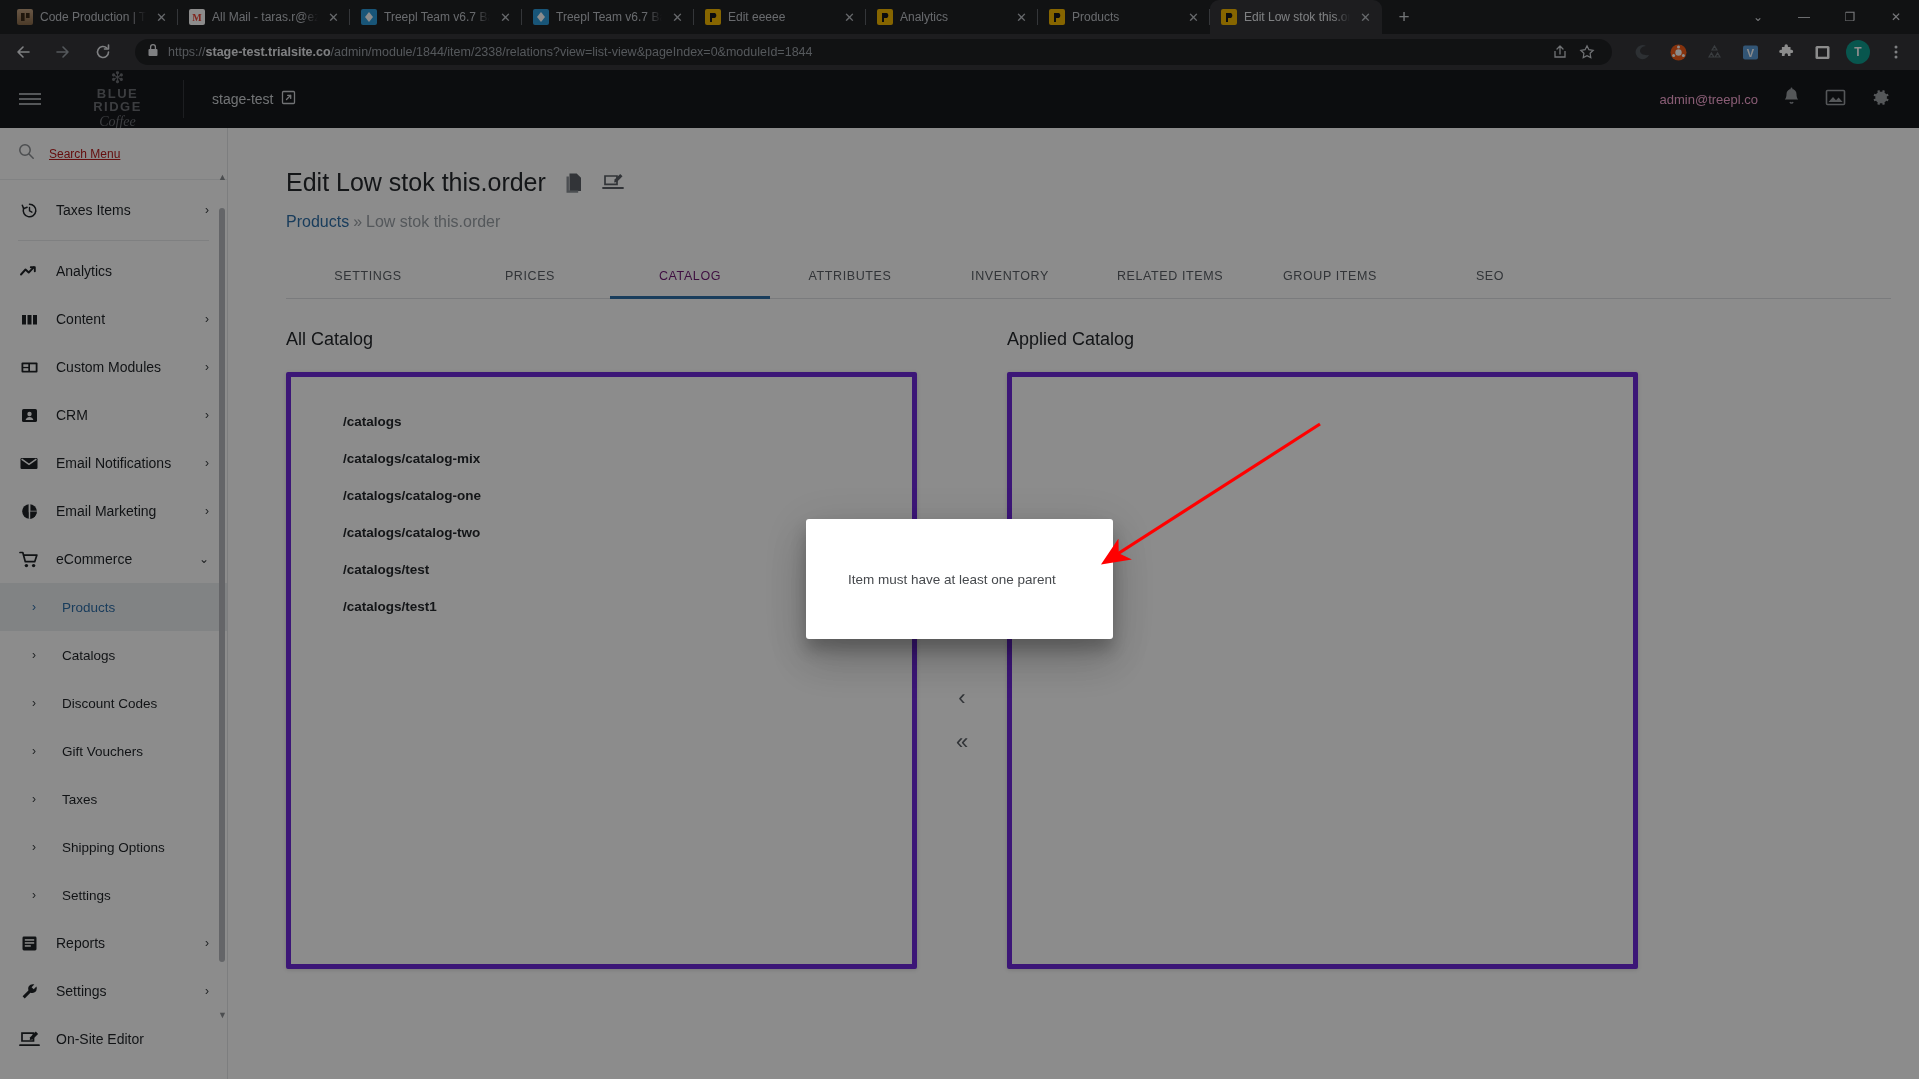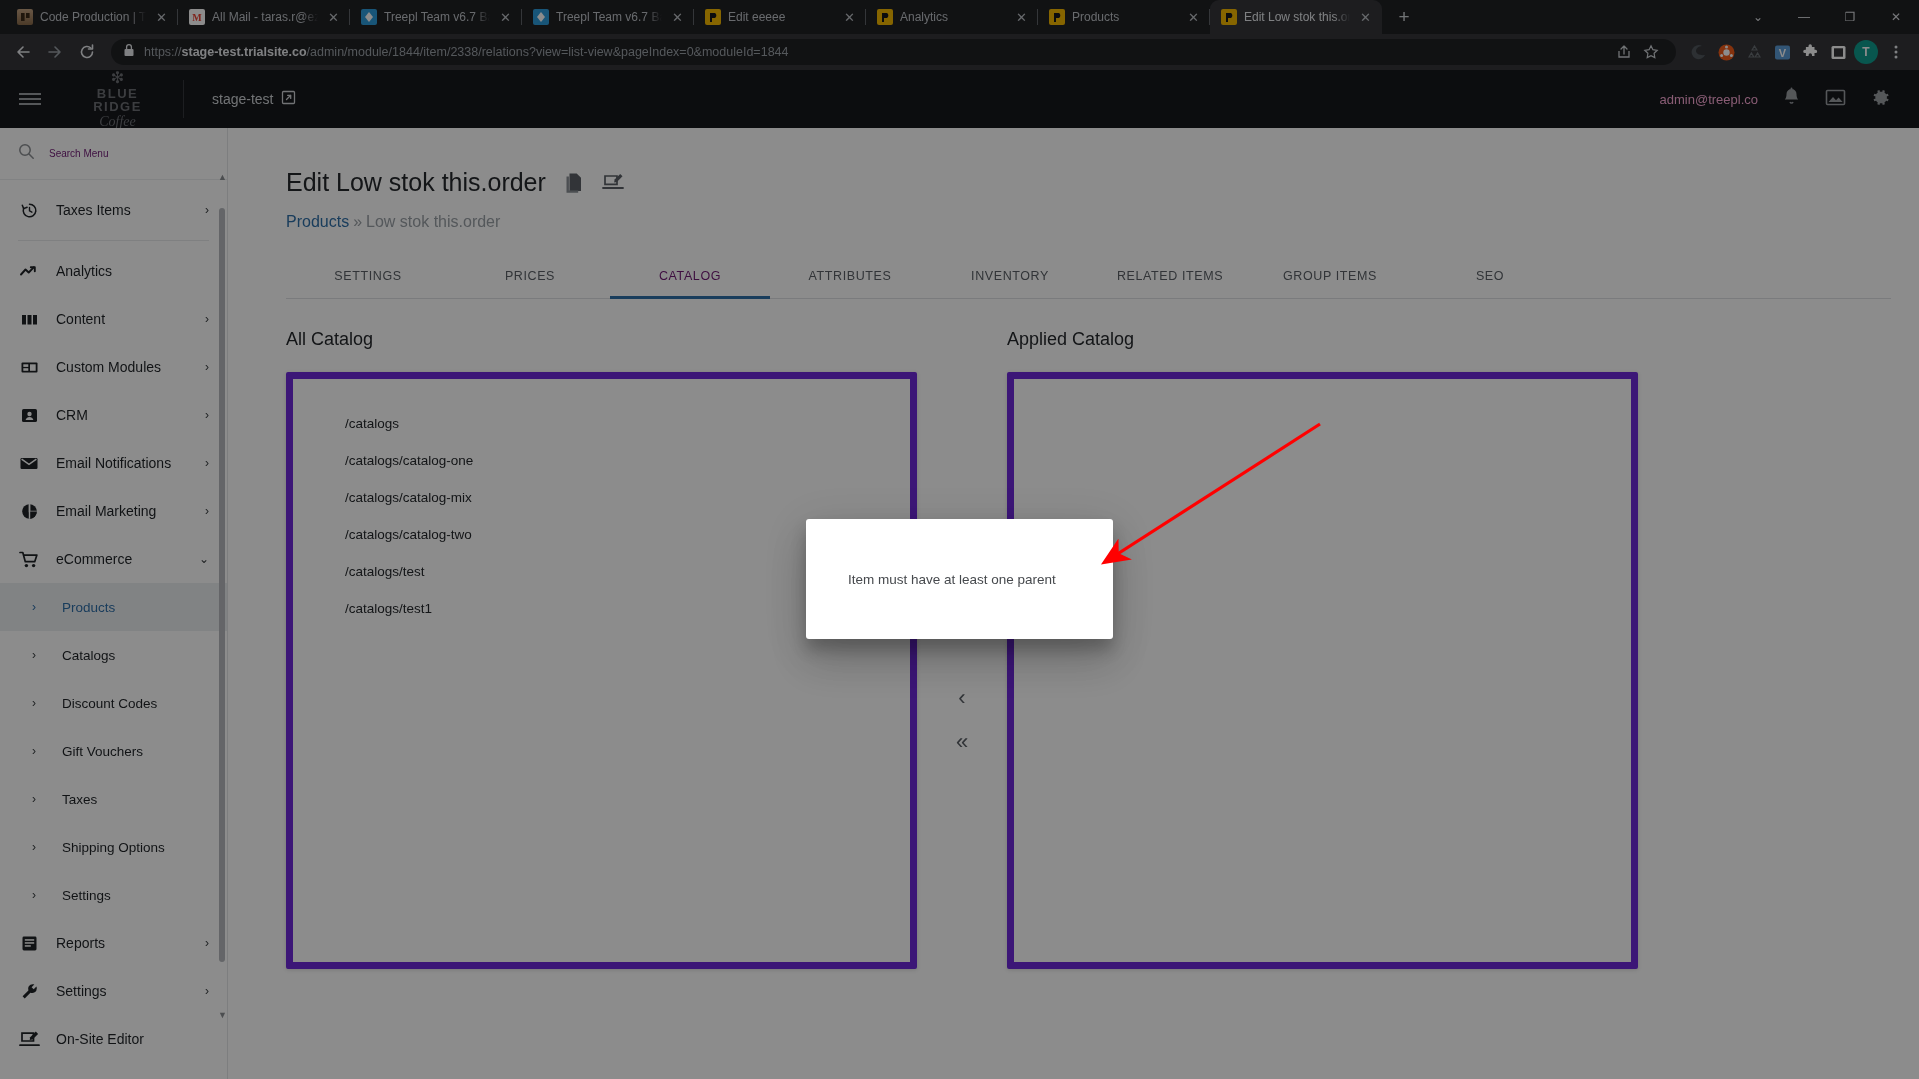--- a/index.html
+++ b/index.html
@@ -59,21 +59,21 @@
   .winctl {
     position:absolute; right:0; top:0; height:34px; display:flex; align-items:center;
   }
   .winctl div {
     width: 46px; height:34px; display:flex;align-items:center;justify-content:center;
     color:#dadce0; font-size:12px;
   }
 
   .toolbar {
     height: 36px; background: #35363a; display:flex; align-items:center;
-    padding: 0 8px; gap: 2px;
+    padding: 0 8px; gap: 10px;
   }
   .tbtn {
     width: 30px; height: 30px; border-radius:50%;
     display:flex;align-items:center;justify-content:center; color:#e8eaed;
     flex: 0 0 auto;
   }
   .omnibox {
     flex: 1 1 auto; height: 26px; background: #202124; border-radius: 13px;
     display:flex; align-items:center; padding: 0 12px; gap:9px; margin: 0 7px;
     min-width: 0;
@@ -123,21 +123,21 @@
 
   
   .sidebar {
     width: 228px; flex:0 0 228px; background:#fff; position:relative;
     border-right: 1px solid #e4e6e8; height: 951px; overflow:hidden;
   }
   .searchmenu {
     height: 52px; display:flex; align-items:center; gap:14px; padding: 0 18px;
     border-bottom: 1px solid #ebedee;
   }
-  .searchmenu .txt { color:#701a75; font-size:10px; }
+  .searchmenu .txt { color:#b91c1c; font-size:12px;text-decoration:underline; }
   .navgroup { padding-top: 6px; }
   .navitem {
     height: 48px; display:flex; align-items:center; gap:16px; padding: 0 18px;
     color:#1f2327; font-size:14px; position:relative;
   }
   .navitem .ico { width:22px; flex:0 0 22px; display:flex; align-items:center; justify-content:center; }
   .navitem .nlabel { flex:1 1 auto; }
   .navitem .chev { color:#3c4043; font-size:12px; }
   .navsep { height:1px; background:#e8eaec; margin: 6px 18px; }
   .subitem {
@@ -181,23 +181,24 @@
   .ptab.active { color:#701a75; }
   .ptab.active::after {
     content:""; position:absolute; left:0; right:0; bottom:-1px; height:3px; background:#2f6fa8;
   }
 
   .panels { display:flex; margin-top: 30px; padding: 0 58px 0 58px; position:relative; }
   .panelcol { flex: 0 0 auto; }
   .paneltitle { font-size: 18px; color:#26292d; margin-bottom: 22px; font-weight:normal; }
   .panelbox {
     width: 631px; height: 597px; background:#fff;
-    border: 7px solid #6d28d9; border-radius: 2px;
+    border: 5px solid #6d28d9; border-radius: 2px;
     box-shadow: 0 1px 4px rgba(0,0,0,0.14);
     padding: 26px 0 0 52px;
+    font-weight: bold;
   }
   .catitem { font-size: 13.5px; color:#26292d; line-height: 37px; }
   .midcol {
     width: 90px; flex:0 0 90px; display:flex; flex-direction:column;
     align-items:center; justify-content:flex-start; padding-top: 358px; gap: 22px;
   }
   .midcol .arrowbtn { color:#5b6066; font-size: 22px; line-height:1; }
 
   
   .scrim {
@@ -664,22 +665,22 @@
           <div class="ptab" style="width:160px">GROUP ITEMS</div>
           <div class="ptab" style="width:160px">SEO</div>
         </div>
 
         <div class="panels">
 
           <div class="panelcol">
             <div class="paneltitle">All Catalog</div>
             <div class="panelbox">
               <div class="catitem">/catalogs</div>
+              <div class="catitem">/catalogs/catalog-mix</div>
               <div class="catitem">/catalogs/catalog-one</div>
-              <div class="catitem">/catalogs/catalog-mix</div>
               <div class="catitem">/catalogs/catalog-two</div>
               <div class="catitem">/catalogs/test</div>
               <div class="catitem">/catalogs/test1</div>
             </div>
           </div>
 
           <div class="midcol">
             <div class="arrowbtn">‹</div>
             <div class="arrowbtn">«</div>
           </div>

